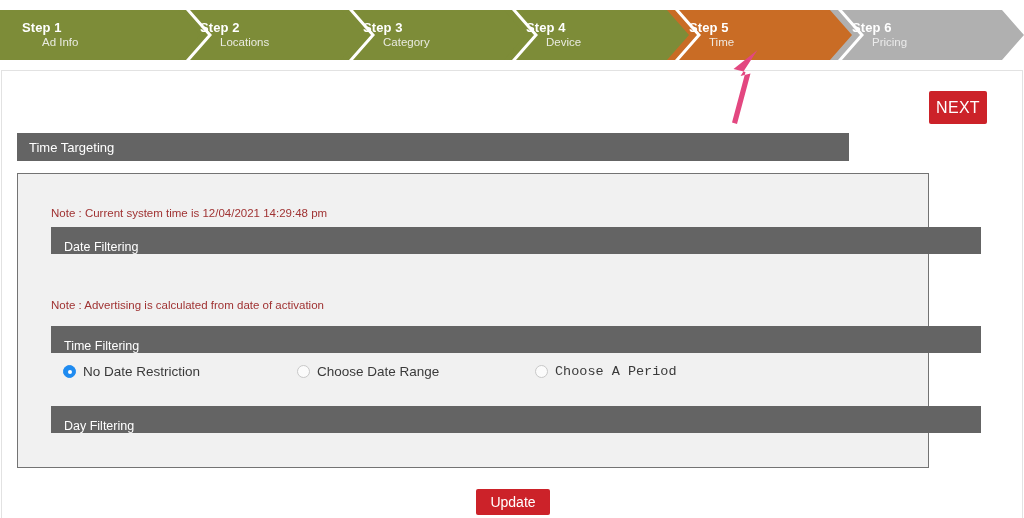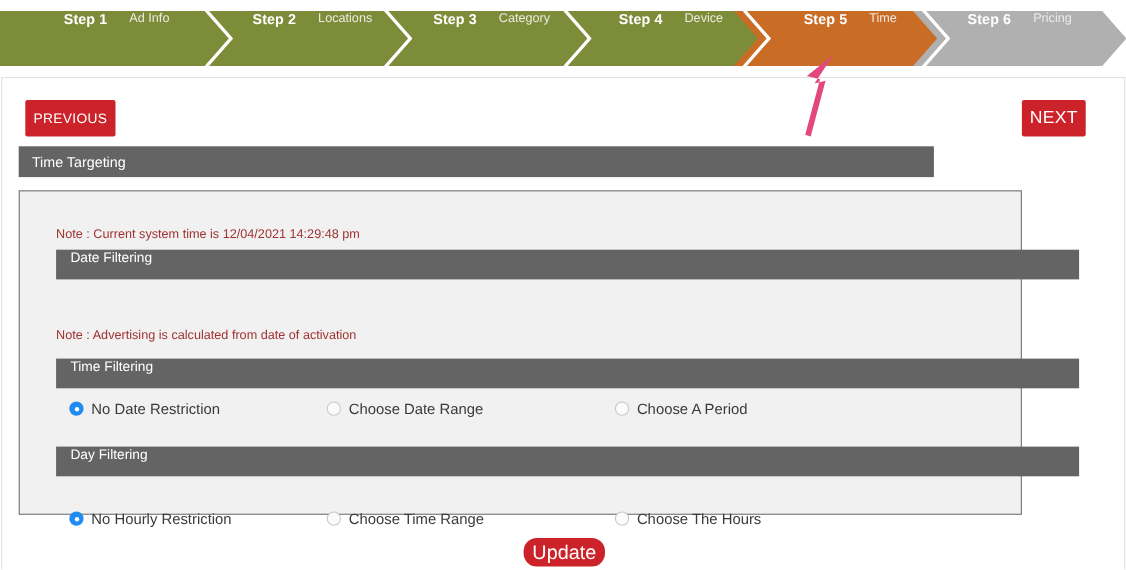--- a/index.html
+++ b/index.html
@@ -12,21 +12,22 @@
 
   #app { position: relative; width: 1024px; height: 518px; background:#ffffff; }
 
   
   .wizard {
     position: absolute; left: 0; top: 10px;
     width: 1024px; height: 50px;
   }
   .step {
     position: absolute; top: 0; height: 50px;
-    display: flex; justify-content: center;
+    display: flex; flex-direction: column; justify-content: center;
+    padding-left: 22px;
     color: #ffffff;
   }
   .step .step-title { font-size: 13px; font-weight: bold; line-height: 15px; letter-spacing: .1px; }
   .step .step-sub   { font-size: 11.5px; font-weight: normal; line-height: 15px; color: #f2f2ee; opacity: .93; margin-left: 20px; }
   .step.is-gray .step-sub { color: #efefef; }
 
   .step-1 { left: 0;     width: 212px; background: #7d8c38;
             clip-path: polygon(0 0, 190px 0, 212px 50%, 190px 100%, 0 100%); }
   .step-2 { left: 178px; width: 212px; background: #7d8c38;
             clip-path: polygon(0 0, 190px 0, 212px 50%, 190px 100%, 0 100%, 22px 50%); }
@@ -100,40 +101,40 @@
   }
   .note-time { left: 33px; top: 33px; }
   .note-adv  { left: 33px; top: 125px; }
 
   .subbar {
     position: absolute; left: 33px;
     width: 930px; height: 27px;
     background: #646464;
     color: #ffffff;
     font-size: 12.5px;
-    display: flex; align-items: flex-start;
+    display: flex; align-items: flex-end;
     padding-left: 13px;
   }
   .subbar-date { top: 53px; }
   .subbar-time { top: 152px; }
   .subbar-day  { top: 232px; }
 
   .radio-row { position: absolute; left: 33px; width: 930px; height: 20px; }
   .row-date { top: 190px; }
   .row-time { top: 290px; }
 
   .radio-opt {
     position: absolute; top: 0;
     display: flex; align-items: center;
     cursor: pointer;
     white-space: nowrap;
   }
   .radio-opt.c1 { left: 12px; }
   .radio-opt.c2 { left: 246px; }
-  .radio-opt.c3 { left: 508px; }
+  .radio-opt.c3 { left: 484px; font-family: Liberation Mono, monospace; }
 
   .radio-dot {
     width: 13px; height: 13px;
     border-radius: 50%;
     border: 1px solid #c8c8c8;
     background: #fbfbfb;
     flex: 0 0 auto;
     margin-right: 7px;
     position: relative;
   }
@@ -145,22 +146,21 @@
     content: "";
     position: absolute; left: 3.5px; top: 3.5px;
     width: 4px; height: 4px; border-radius: 50%;
     background: #ffffff;
   }
   .radio-label { font-size: 13.5px; color: #3a3a3a; }
 
   .btn-update {
     position: absolute; left: 474px; top: 418px;
     width: 74px; height: 26px;
-    font-size: 18px;
-    border-radius: 12px;
+    font-size: 14px;
   }
 
   
   .annot-arrow {
     position: absolute; left: 700px; top: 48px;
     width: 90px; height: 86px;
     pointer-events: none;
   }
 </style>
 </head>
@@ -202,21 +202,20 @@
 
     <div class="chev" style="left:186px"></div>
     <div class="chev" style="left:349px"></div>
     <div class="chev" style="left:512px"></div>
     <div class="chev" style="left:675px"></div>
     <div class="chev" style="left:838px"></div>
   </div>
 
   <div class="panel">
 
-    <button class="btn btn-previous">PREVIOUS</button>
     <button class="btn btn-next">NEXT</button>
 
     <div class="section-title-bar">
       <span>Time Targeting</span>
     </div>
 
     <div class="inner-box">
 
       <div class="note note-time">Note : Current system time is 12/04/2021 14:29:48 pm</div>
 
@@ -236,34 +235,20 @@
           <span class="radio-dot"></span>
           <span class="radio-label">Choose A Period</span>
         </label>
       </div>
 
       <div class="note note-adv">Note : Advertising is calculated from date of activation</div>
 
       <div class="subbar subbar-time">
         <span>Time Filtering</span>
       </div>
-      <div class="radio-row row-time">
-        <label class="radio-opt c1">
-          <span class="radio-dot checked"></span>
-          <span class="radio-label">No Hourly Restriction</span>
-        </label>
-        <label class="radio-opt c2">
-          <span class="radio-dot"></span>
-          <span class="radio-label">Choose Time Range</span>
-        </label>
-        <label class="radio-opt c3">
-          <span class="radio-dot"></span>
-          <span class="radio-label">Choose The Hours</span>
-        </label>
-      </div>
 
       <div class="subbar subbar-day">
         <span>Day Filtering</span>
       </div>
 
     </div>
 
     <button class="btn btn-update">Update</button>
   </div>
 

